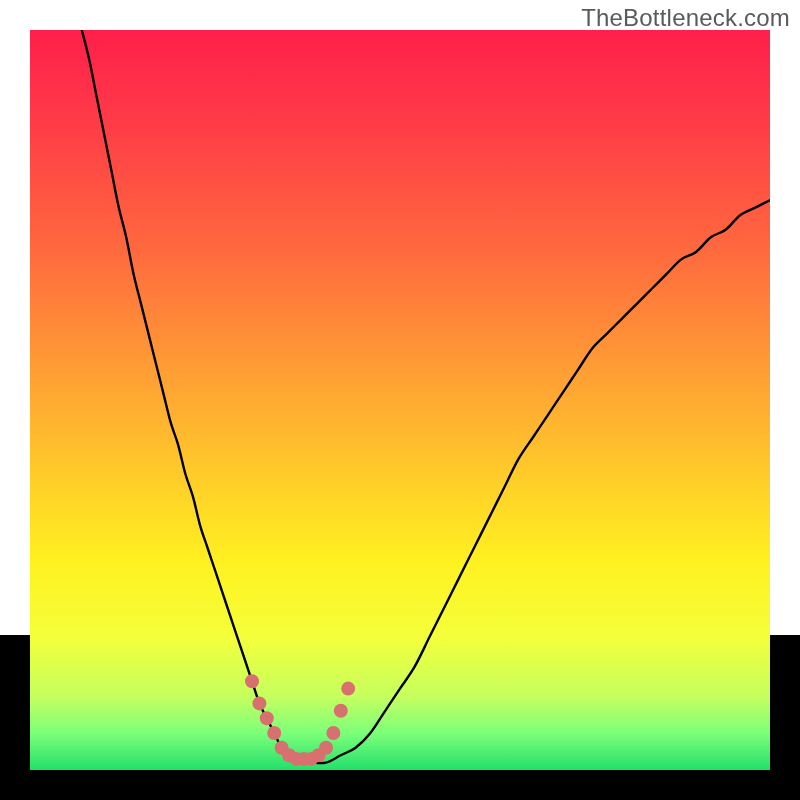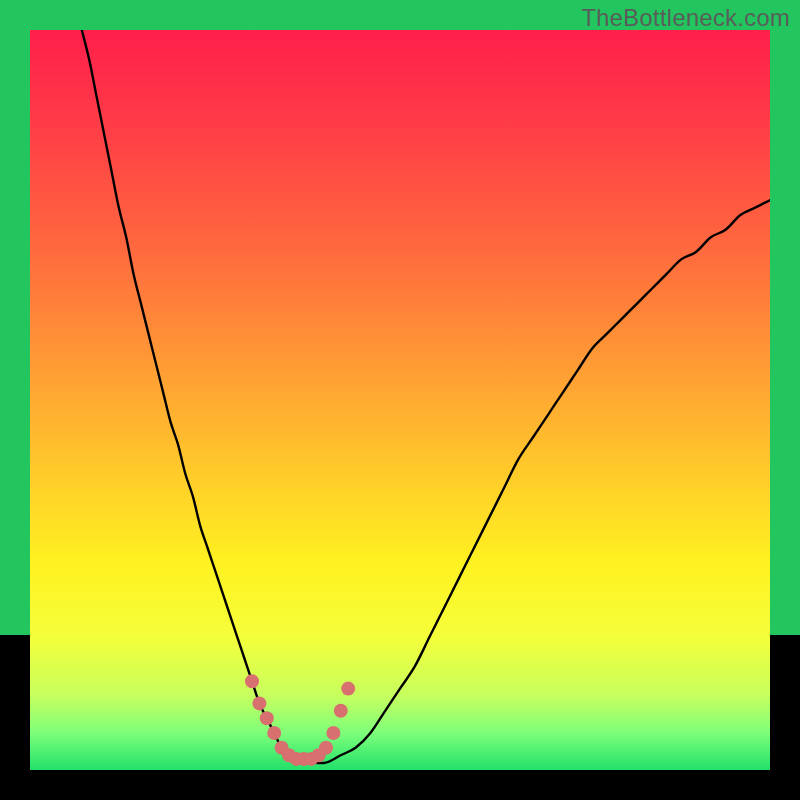--- a/index.html
+++ b/index.html
@@ -1,21 +1,21 @@
 <!DOCTYPE html>
 <html><head>
 <meta charset="utf-8">
 <style>
   * { margin: 0; padding: 0; box-sizing: border-box; }
   html, body { width: 800px; height: 800px; overflow: hidden; background: #000; }
   .frame {
     position: relative;
     width: 800px;
     height: 635px;
-    background: #22c55e;
+    background: #ffffff;
   }
   .watermark {
     position: absolute;
     top: 4px;
     right: 10px;
     font-family: Arial, Helvetica, sans-serif;
     font-size: 24px;
     font-weight: 400;
     color: #5a5a5a;
     letter-spacing: 0.2px;

